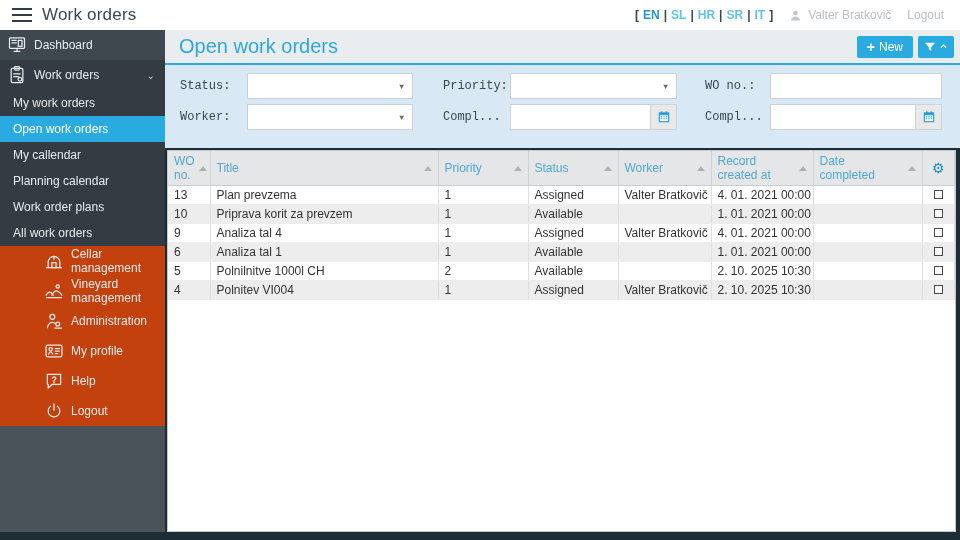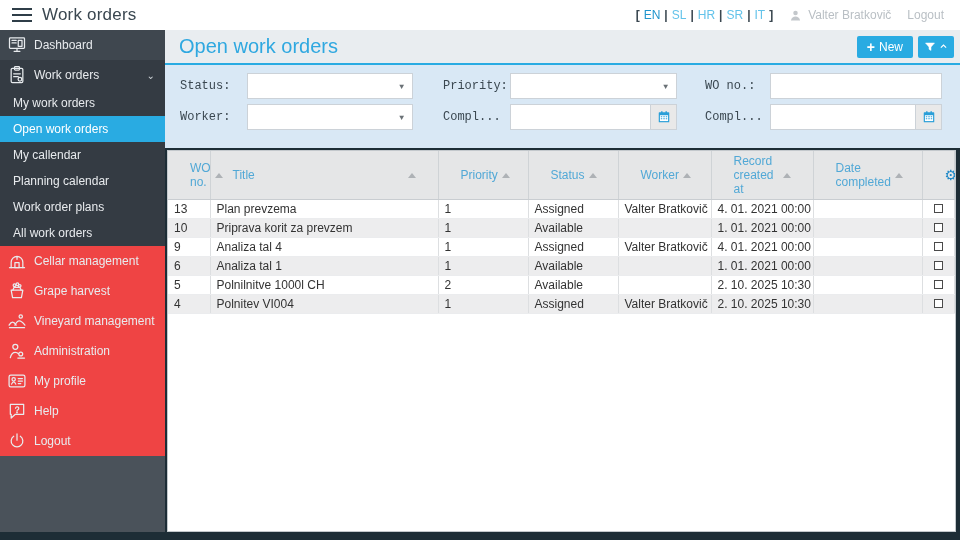--- a/index.html
+++ b/index.html
@@ -9,38 +9,38 @@
     background:#1d2d36;
     display:flex; flex-direction:column;
   }
   
   .topbar { height:30px; background:#fff; display:flex; align-items:center; flex:0 0 30px; }
   .hamburger { width:20px; height:14px; margin:0 10px 0 12px; display:flex; flex-direction:column; justify-content:space-between; cursor:pointer; }
   .hamburger div { height:2px; background:#2f3e48; }
   .app-title { font-size:17px; color:#3a4750; letter-spacing:.2px; }
   .topbar-right { margin-left:auto; display:flex; align-items:center; gap:16px; padding-right:16px; font-size:12px; }
   .langs { display:flex; align-items:center; gap:4px; color:#3a4750; font-weight:700; }
-  .lang { color:#63c3ea; font-weight:400; cursor:pointer; }
+  .lang { color:#63c3ea; font-weight:700; cursor:pointer; }
   .lang.active { color:#1f95cd; }
   .user-box { display:flex; align-items:center; gap:6px; color:#b9bfc4; }
   .logout-link { color:#b9bfc4; cursor:pointer; }
 
   .body-row { display:flex; flex:1 1 auto; min-height:0; }
 
   
   .sidebar { width:165px; flex:0 0 165px; display:flex; flex-direction:column; font-size:12px; color:#e8ebee; }
   .side-item { display:flex; align-items:center; cursor:pointer; }
   .side-item .icon { width:34px; display:flex; justify-content:center; flex:0 0 34px; }
   .side-item svg { stroke:#e8ebee; fill:none; stroke-width:1.5; stroke-linecap:round; stroke-linejoin:round; }
   .tier-top { height:30px; background:#343b43; }
   .tier-top.first { background:#3f474f; }
   .chev { margin-left:auto; margin-right:10px; font-size:10px; color:#cfd5d9; }
   .sub-item { height:26px; background:#343b43; display:flex; align-items:center; padding-left:13px; cursor:pointer; }
   .sub-item.active { background:#29abe2; color:#fff; }
-  .tier-low { height:30px; background:#ef4444; }
+  .tier-low { height:30px; background:#c2410c;padding-left:37px; }
   .side-fill { flex:1 1 auto; background:#4a525a; margin-bottom:8px; }
 
   
   .main { flex:1 1 auto; display:flex; flex-direction:column; min-width:0; }
   .page-head { height:33px; background:#e9edf0; display:flex; align-items:center; padding:0 6px 0 14px; flex:0 0 33px; }
   .page-title { font-size:20px; color:#2fa8e0; }
   .head-btns { margin-left:auto; display:flex; gap:5px; }
   .btn { background:#29abe2; color:#fff; border:none; font-size:12px; height:22px; border-radius:2px; cursor:pointer; font-family:inherit; display:flex; align-items:center; justify-content:center; }
   .btn-new { padding:0 10px; gap:4px; }
   .btn-new .plus { font-weight:700; font-size:14px; }
@@ -59,21 +59,21 @@
   .inp input { width:100%; height:100%; border:none; outline:none; font-family:inherit; font-size:12px; padding:0 6px; }
   .datef { display:flex; }
   .datef .inp { flex:1; border-right:none; }
   .cal-btn { width:27px; height:26px; background:#e9e9e9; border:1px solid #ccd2d8; display:flex; align-items:center; justify-content:center; cursor:pointer; }
   .f-actions { display:flex; justify-content:flex-end; gap:5px; margin-top:6px; }
   .f-actions .btn { width:58px; }
 
   
   .table-panel { flex:1 1 auto; background:#fff; border:1px solid #c3c8cc; margin:2px 4px 8px 2px; overflow:hidden; }
   table { border-collapse:collapse; width:100%; table-layout:fixed; font-size:12px; color:#333; }
-  th { background:#e5e6e7; color:#51a8d6; font-weight:400; text-align:left; padding:3px 22px; border-right:1px solid #cfd3d6; border-bottom:1px solid #c9cdd1; height:33px; vertical-align:middle; cursor:pointer; }
+  th { background:#e5e6e7; color:#51a8d6; font-weight:400; text-align:left; padding:3px 6px; border-right:1px solid #cfd3d6; border-bottom:1px solid #c9cdd1; height:33px; vertical-align:middle; cursor:pointer; }
   th .th-inner { display:flex; align-items:center; justify-content:space-between; gap:4px; }
   .sort-arrow { width:0; height:0; border-left:4px solid transparent; border-right:4px solid transparent; border-bottom:5px solid #aeb2b6; flex:0 0 auto; }
   td { padding:2px 6px; border-right:1px solid #dddfe1; border-bottom:1px solid #ebecee; height:19px; vertical-align:middle; white-space:nowrap; overflow:hidden; }
   tbody tr:nth-child(even) { background:#ededee; }
   th.col-gear { text-align:center; }
   .gear { color:#1e88c7; font-size:14px; }
   td.cell-check { text-align:center; }
   .rowcheck { display:inline-block; width:9px; height:9px; border:1px solid #4a4a4a; background:#fff; cursor:pointer; }
 </style>
 </head>
@@ -158,32 +158,20 @@
     <div class="side-item tier-low">
       <span class="icon">
         <svg width="20" height="20" viewBox="0 0 24 24">
             <path d="M5 20v-6.5a7 7 0 0 1 14 0V20"></path>
             <path d="M3 20h18"></path>
             <rect x="9.5" y="14" width="5" height="6"></rect>
             <path d="M12 7.5v2.5"></path>
           </svg>
       </span>
       <span>Cellar management</span>
-    </div>
-    <div class="side-item tier-low">
-      <span class="icon">
-        <svg width="20" height="20" viewBox="0 0 24 24">
-            <path d="M5 11h14l-1.7 9H6.7z"></path>
-            <path d="M7 11l1.5-3.5h7L17 11"></path>
-            <circle cx="9" cy="5" r="1.6"></circle>
-            <circle cx="12.5" cy="3.8" r="1.6"></circle>
-            <circle cx="15.2" cy="5.8" r="1.6"></circle>
-          </svg>
-      </span>
-      <span>Grape harvest</span>
     </div>
     <div class="side-item tier-low">
       <span class="icon">
         <svg width="20" height="20" viewBox="0 0 24 24">
             <path d="M2.5 17c2.8-5 5.5-5 8.5 0"></path>
             <path d="M9.5 17c3.2-7 6.8-7 12 0"></path>
             <circle cx="16.5" cy="6.5" r="2"></circle>
             <path d="M3 20h18"></path>
           </svg>
       </span>

